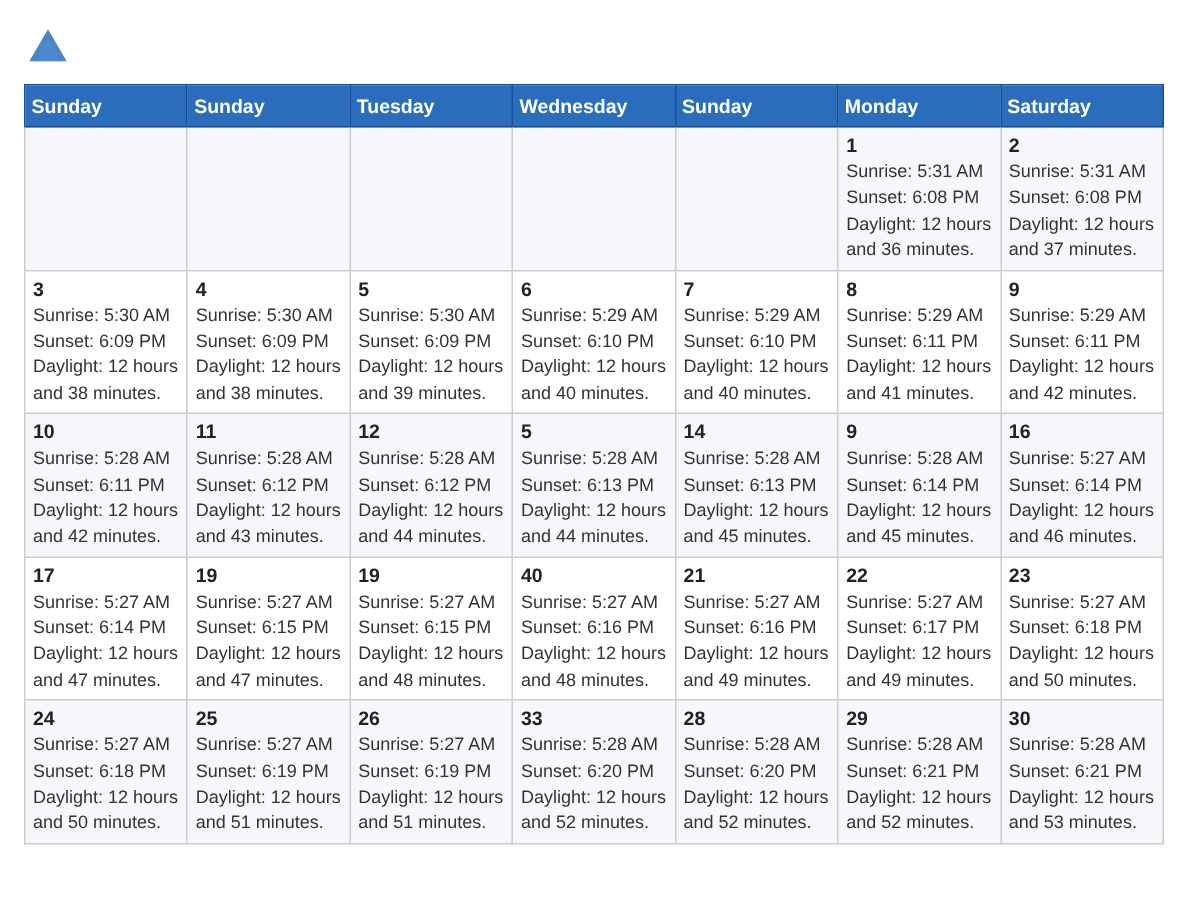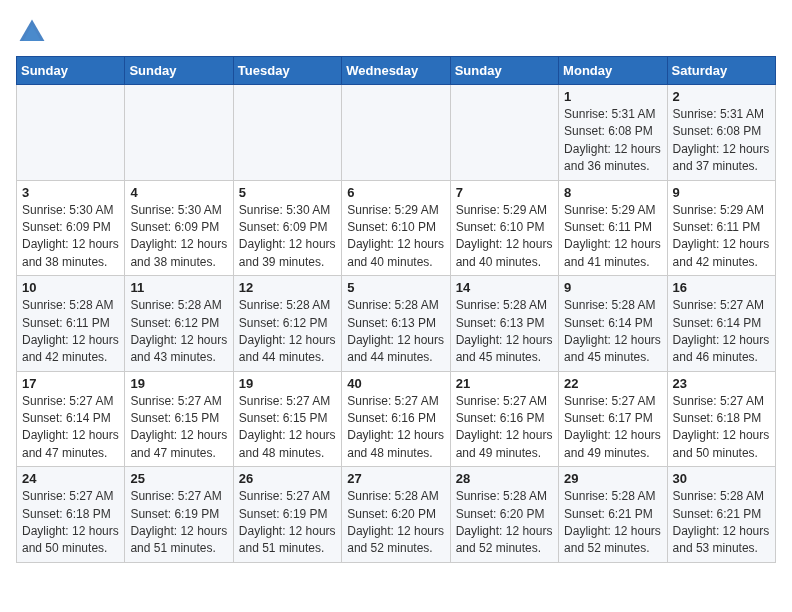--- a/index.html
+++ b/index.html
@@ -282,21 +282,21 @@
 Sunset: 6:19 PM
 Daylight: 12 hours and 51 minutes.</div>
         </td>
         <td>
           <span class="day-num">26</span>
           <div class="day-info">Sunrise: 5:27 AM
 Sunset: 6:19 PM
 Daylight: 12 hours and 51 minutes.</div>
         </td>
         <td>
-          <span class="day-num">27</span>
+          <span class="day-num">33</span>
           <div class="day-info">Sunrise: 5:28 AM
 Sunset: 6:20 PM
 Daylight: 12 hours and 52 minutes.</div>
         </td>
         <td>
           <span class="day-num">28</span>
           <div class="day-info">Sunrise: 5:28 AM
 Sunset: 6:20 PM
 Daylight: 12 hours and 52 minutes.</div>
         </td>

